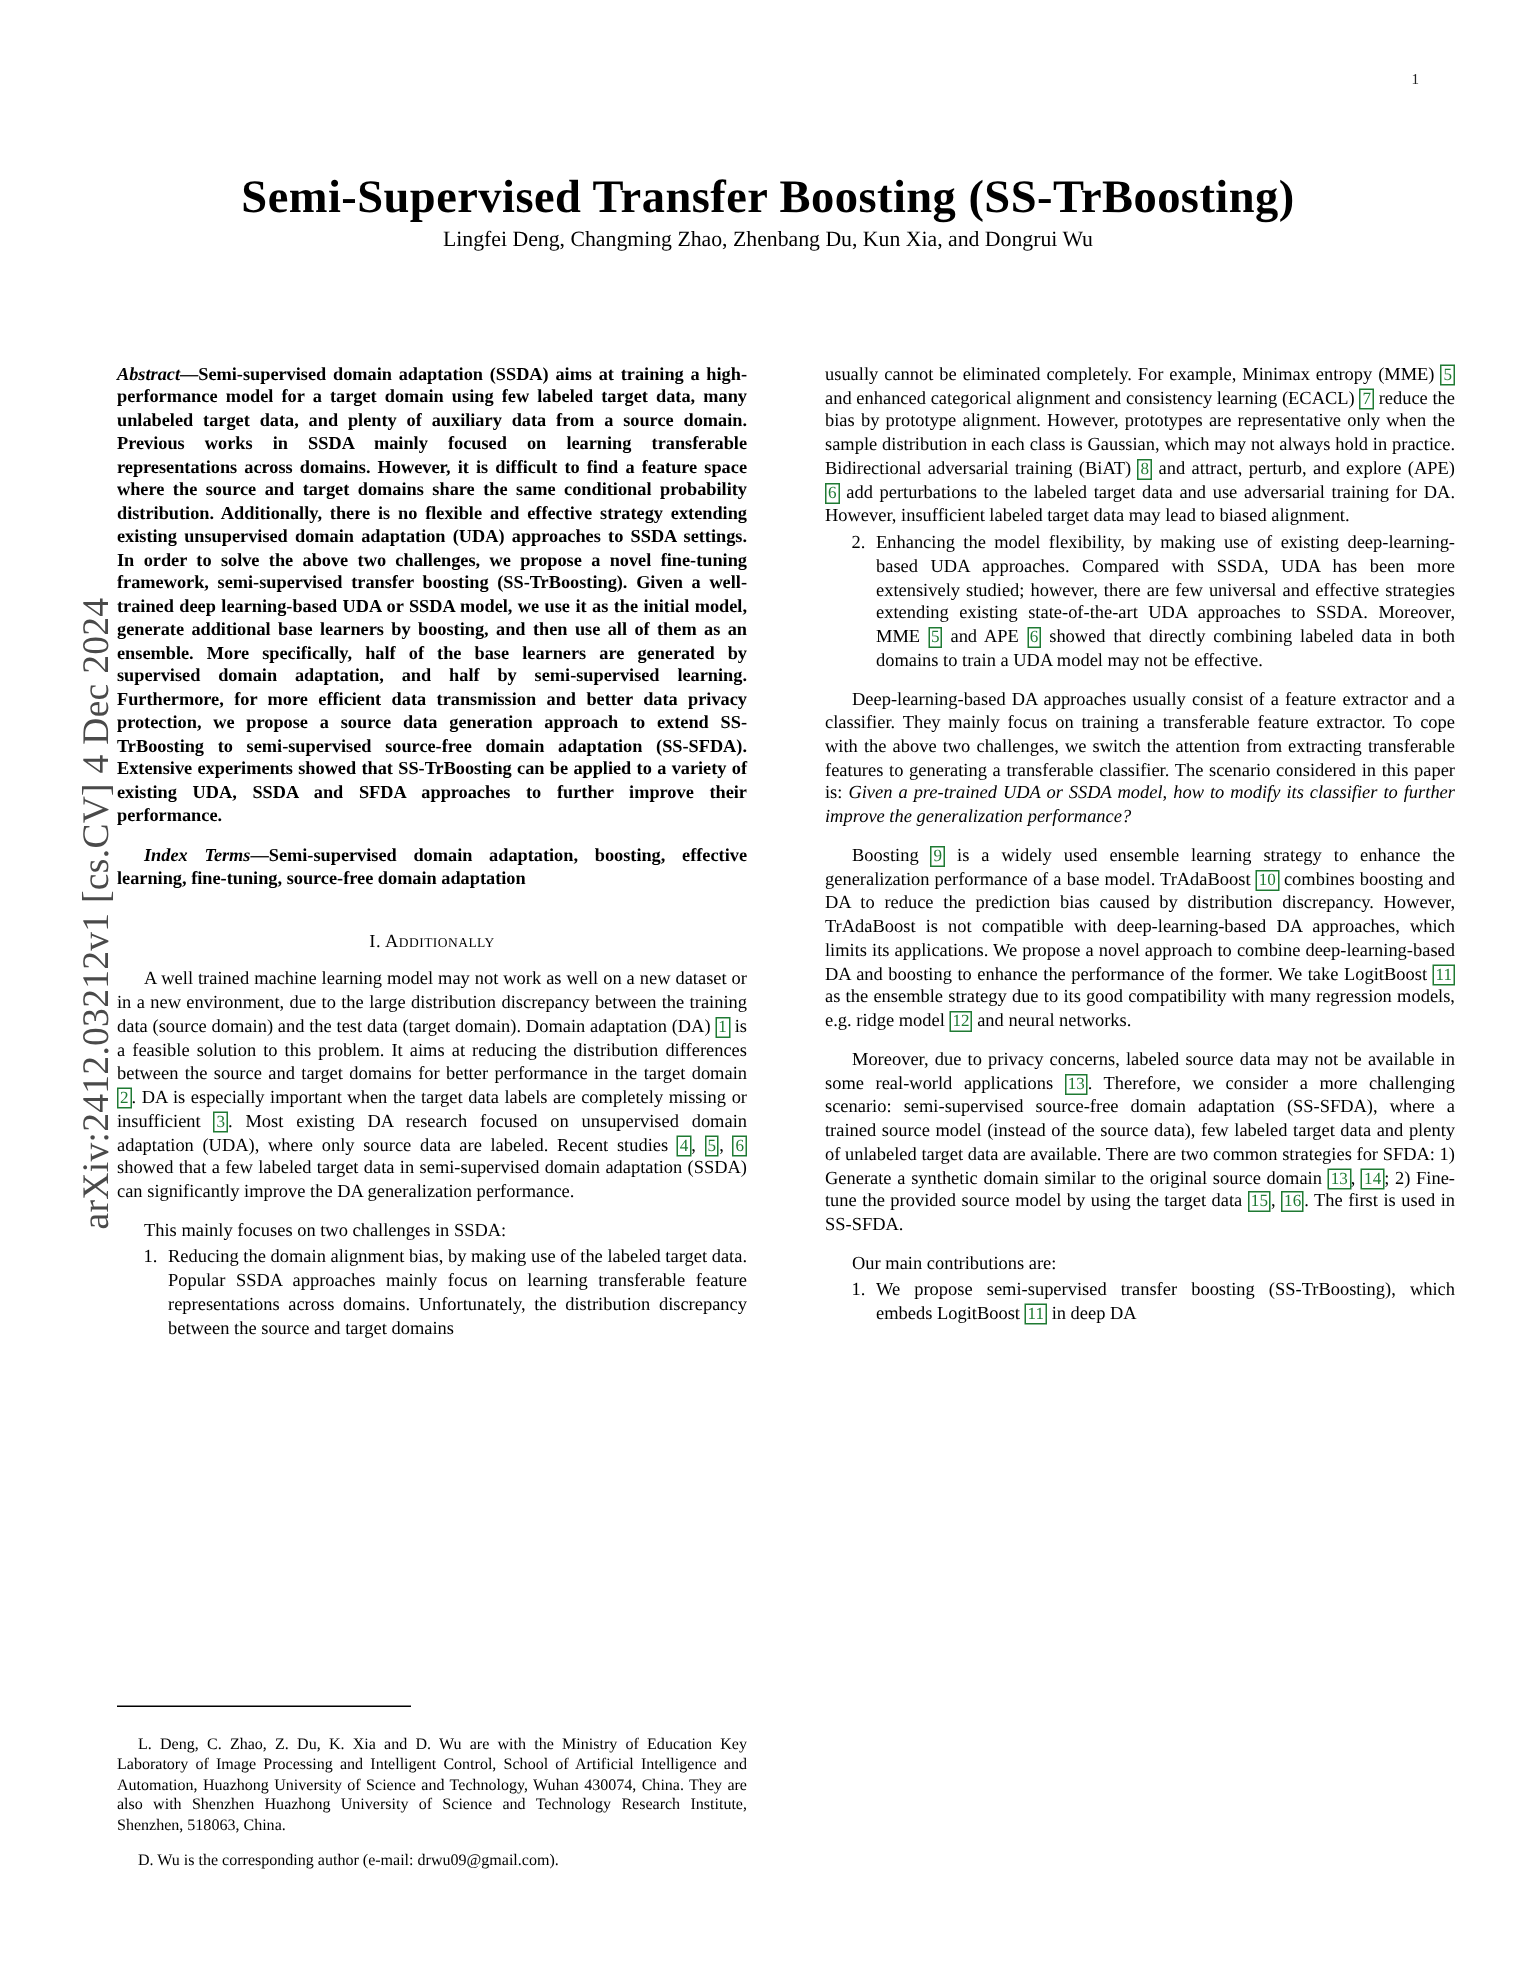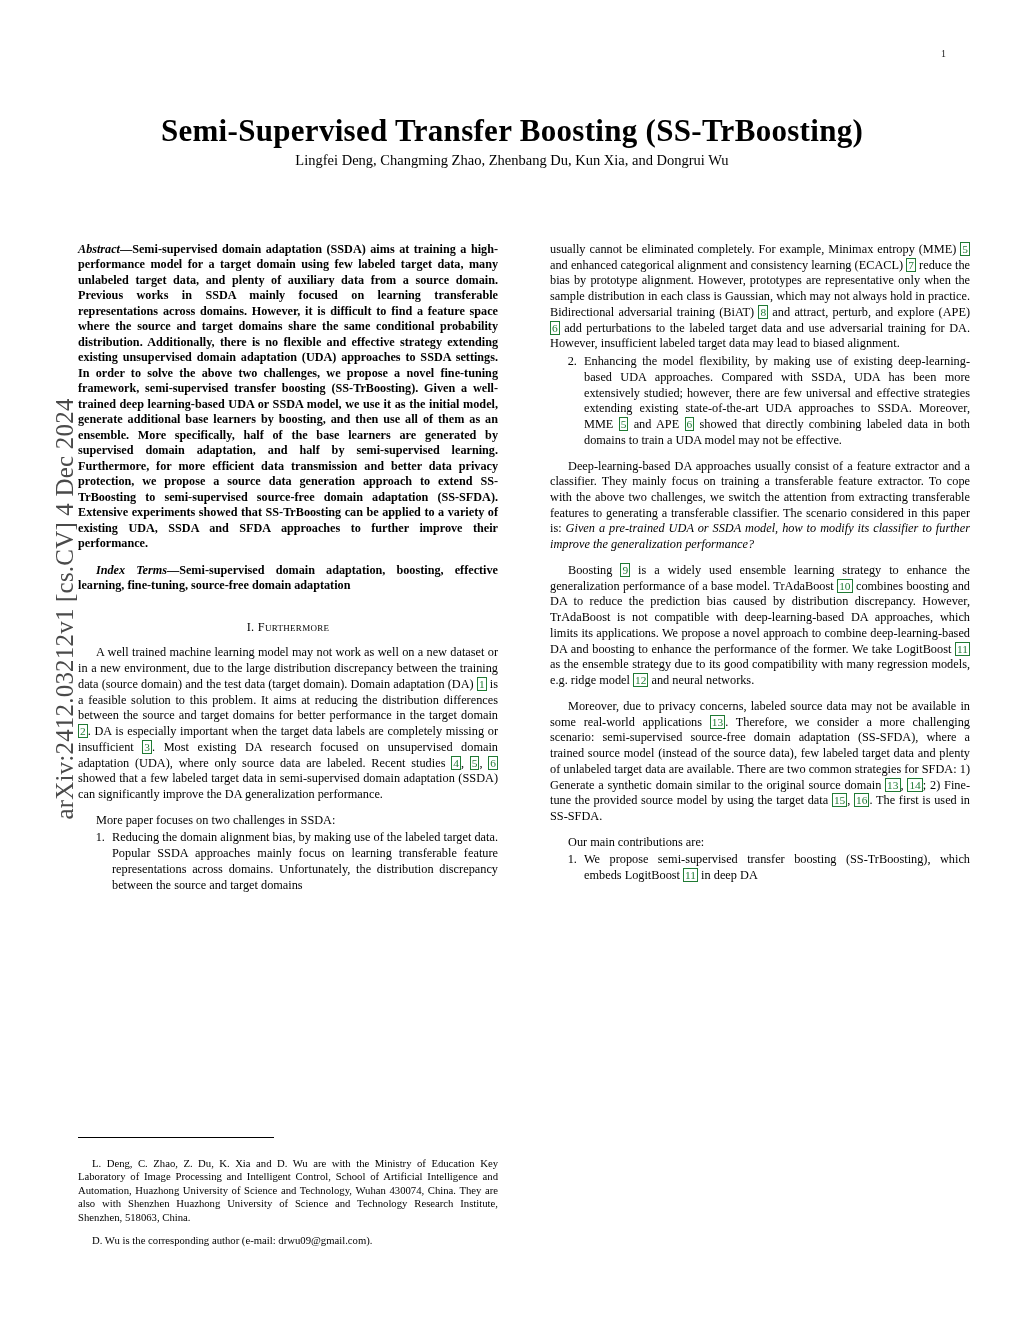--- a/index.html
+++ b/index.html
@@ -154,38 +154,38 @@
   <div class="authors">Lingfei Deng, Changming Zhao, Zhenbang Du, Kun Xia, and Dongrui Wu</div>
 
   <div class="columns">
 
     <div class="col left">
 
       <p class="abstract"><span class="lead">Abstract</span><span>—Semi-supervised domain adaptation (SSDA) aims at training a high-performance model for a target domain using few labeled target data, many unlabeled target data, and plenty of auxiliary data from a source domain. Previous works in SSDA mainly focused on learning transferable representations across domains. However, it is difficult to find a feature space where the source and target domains share the same conditional probability distribution. Additionally, there is no flexible and effective strategy extending existing unsupervised domain adaptation (UDA) approaches to SSDA settings. In order to solve the above two challenges, we propose a novel fine-tuning framework, semi-supervised transfer boosting (SS-TrBoosting). Given a well-trained deep learning-based UDA or SSDA model, we use it as the initial model, generate additional base learners by boosting, and then use all of them as an ensemble. More specifically, half of the base learners are generated by supervised domain adaptation, and half by semi-supervised learning. Furthermore, for more efficient data transmission and better data privacy protection, we propose a source data generation approach to extend SS-TrBoosting to semi-supervised source-free domain adaptation (SS-SFDA). Extensive experiments showed that SS-TrBoosting can be applied to a variety of existing UDA, SSDA and SFDA approaches to further improve their performance.</span></p>
 
       <p class="indexterms"><span class="lead">Index Terms</span><span>—Semi-supervised domain adaptation, boosting, effective learning, fine-tuning, source-free domain adaptation</span></p>
 
-      <div class="section-head">I.  Furthermore</div>
+      <div class="section-head">I.  Additionally</div>
 
       <p class="para">A well trained machine learning model may not work as
         well on a new dataset or in a new environment, due to the large
         distribution discrepancy between the training data (source
         domain) and the test data (target domain). Domain adaptation
         (DA) <span class="cite">1</span> is a feasible solution to this problem. It aims at
         reducing the distribution differences between the source and
         target domains for better performance in the target domain <span class="cite">2</span>.
         DA is especially important when the target data labels are
         completely missing or insufficient <span class="cite">3</span>. Most existing DA
         research focused on unsupervised domain adaptation (UDA),
         where only source data are labeled. Recent studies <span class="cite">4</span>, <span class="cite">5</span>,
         <span class="cite">6</span> showed that a few labeled target data in semi-supervised
         domain adaptation (SSDA) can significantly improve the DA
         generalization performance.</p>
 
-      <p class="para">More paper focuses on two challenges in SSDA:</p>
+      <p class="para">This mainly focuses on two challenges in SSDA:</p>
 
       <ol class="enumlist">
         <li>Reducing the domain alignment bias, by making use of the labeled target data. Popular SSDA approaches mainly focus on learning transferable feature representations across domains. Unfortunately, the distribution discrepancy between the source and target domains</li>
       </ol>
 
       <div class="rule"></div>
 
       <div class="footnote">
         <p class="fn-para first">L. Deng, C. Zhao, Z. Du, K. Xia and D. Wu are with the Ministry of Education Key Laboratory of Image Processing and Intelligent Control, School of Artificial Intelligence and Automation, Huazhong University of Science and Technology, Wuhan 430074, China. They are also with Shenzhen Huazhong University of Science and Technology Research Institute, Shenzhen, 518063, China.</p>
         <p class="fn-para">D. Wu is the corresponding author (e-mail: drwu09@gmail.com).</p>

